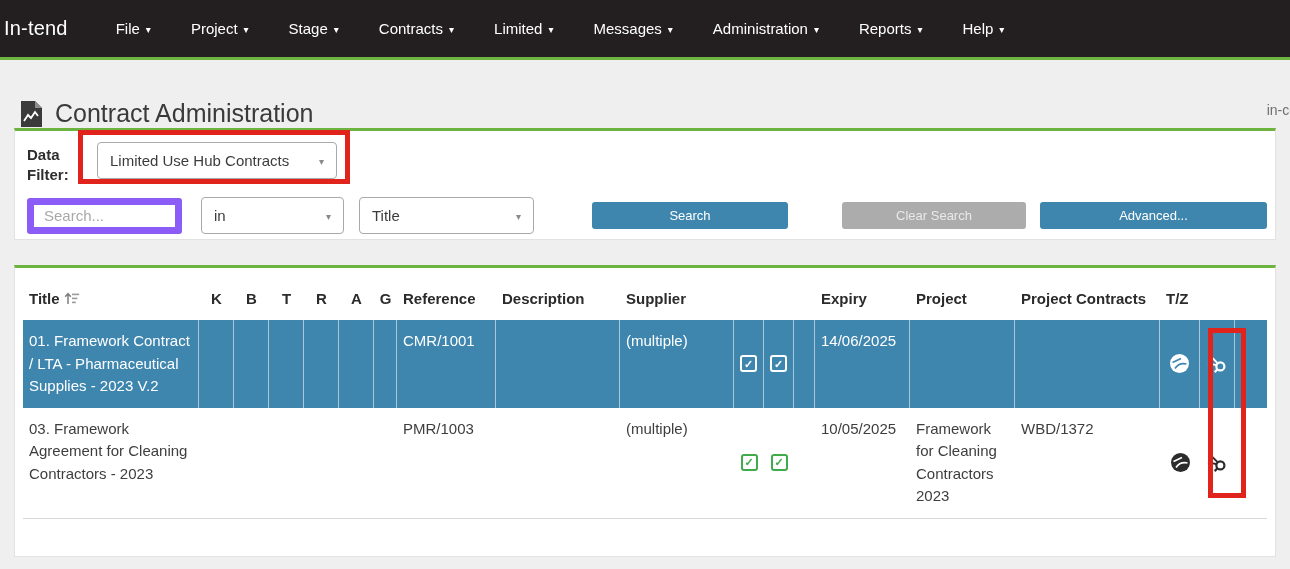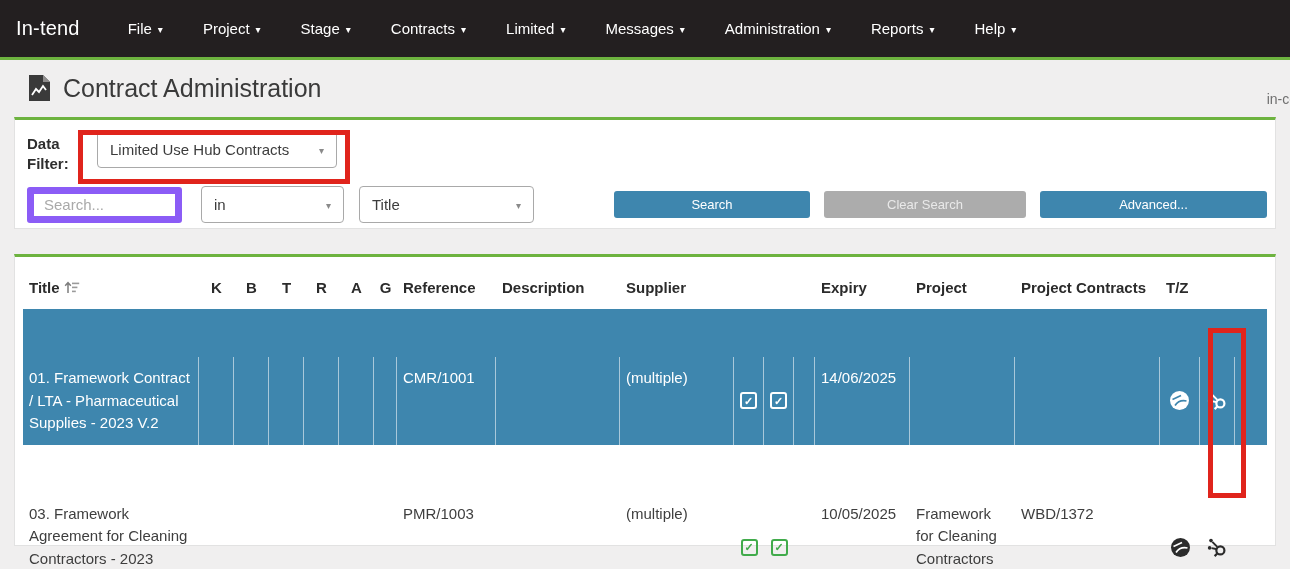--- a/index.html
+++ b/index.html
@@ -4,30 +4,30 @@
 <style>
   * { box-sizing: border-box; margin: 0; padding: 0; }
   html,body { width:1290px; height:569px; overflow:hidden; }
   body {
     font-family: "Liberation Sans", sans-serif;
     background:#f0efef; color:#3c3c3c; position:relative;
   }
   
   .nav {
     height:57px; background:#231f20; display:flex; align-items:center;
-    padding-left:16px; color:#fff;
+    padding-left:4px; color:#fff;
   }
   .brand { font-size:20px; font-weight:400; letter-spacing:.2px; margin-right:48px; }
   .nav-items { display:flex; align-items:center; gap:40px; font-size:15px; }
   .nav-item { display:flex; align-items:center; gap:6px; cursor:pointer; }
   .caret { font-size:10px; line-height:1; position:relative; top:1px; }
   .caret::after { content:"▾"; }
   .green-line { height:3px; background:#6db33f; }
   
-  .band { height:57px; display:flex; align-items:center; padding:0 28px; position:relative; background:#f0efef; }
+  .band { height:68px; display:flex; align-items:flex-end; padding:0 20px; position:relative; background:#f0efef; }
   .band .doc-icon { margin-right:12px; display:flex; }
   .page-title { font-size:25px; font-weight:500; color:#3a3a3a; }
   .band-right { position:absolute; right:-7px; bottom:10px; font-size:14px; color:#6f6f6f; }
   
   .panel { background:#fff; border:1px solid #e2e2e2; border-top:3px solid #6db33f; margin:0 14px; }
   .filter-panel { height:112px; padding:11px 8px 12px 12px; position:relative; }
   .frow { display:flex; align-items:flex-start; }
   .flabel { width:70px; font-weight:bold; font-size:15px; line-height:1.3; padding-top:3px; color:#2e2e2e; }
   .dropdown {
     width:240px; height:37px; border:1px solid #a9a9a9; border-radius:4px;
@@ -45,32 +45,32 @@
   .sel-field { width:175px; margin-left:15px; }
   .sel { height:37px; }
   .btns { margin-left:auto; display:flex; align-items:center; gap:14px; }
   .btn {
     height:27px; border:none; border-radius:3px; color:#fff; font-size:13px;
     font-family:inherit; cursor:pointer; display:flex; align-items:center; justify-content:center;
   }
   .btn-blue { background:#3e86ae; }
   .btn-gray { background:#acacac; color:#e9e9e9; }
   .btn-search { width:196px; }
-  .btn-clear { width:202px; }
+  .btn-clear { width:184px;margin-left:40px; }
   .btn-adv { width:227px; }
   
   .table-panel { margin-top:25px; height:292px; padding:8px 8px 0 8px; }
   .trow { display:grid; grid-template-columns:176px 35px 35px 35px 35px 35px 23px 99px 124px 114px 30px 30px 21px 95px 105px 145px 40px 35px 1fr; }
   .thead { height:44px; align-items:center; font-weight:bold; font-size:15px; color:#2b2b2b; }
   .thead .hc { padding-left:6px; }
   .thead .hletter { text-align:center; padding-left:0; }
   .hc-title { display:flex; align-items:center; gap:3px; cursor:pointer; }
   .cell { font-size:15px; line-height:1.5; }
   .row { min-height:79px; }
-  .row .cell { padding:10px 6px;margin-top:48px; }
+  .row .cell { padding:10px 6px; }
   .row.selected { background:#3e86ae; color:#fff; }
   .row.selected .cell { border-right:1px solid rgba(255,255,255,.55); }
   .row.selected .cell:last-child { border-right:none; }
   .row-plain { min-height:110px; border-bottom:1px solid #d8d8d8; color:#3e3e3e; }
   .cell-center { display:flex; align-items:center; justify-content:center; padding:0 !important; }
   .cbx {
     width:17px; height:17px; border:2px solid currentColor; border-radius:3px;
     display:flex; align-items:center; justify-content:center;
     font-size:11px; font-weight:bold; cursor:pointer;
   }

